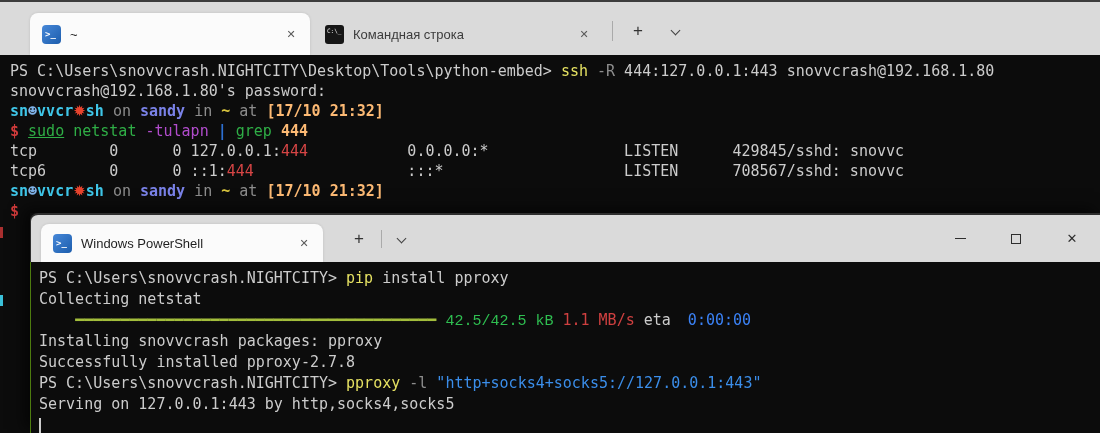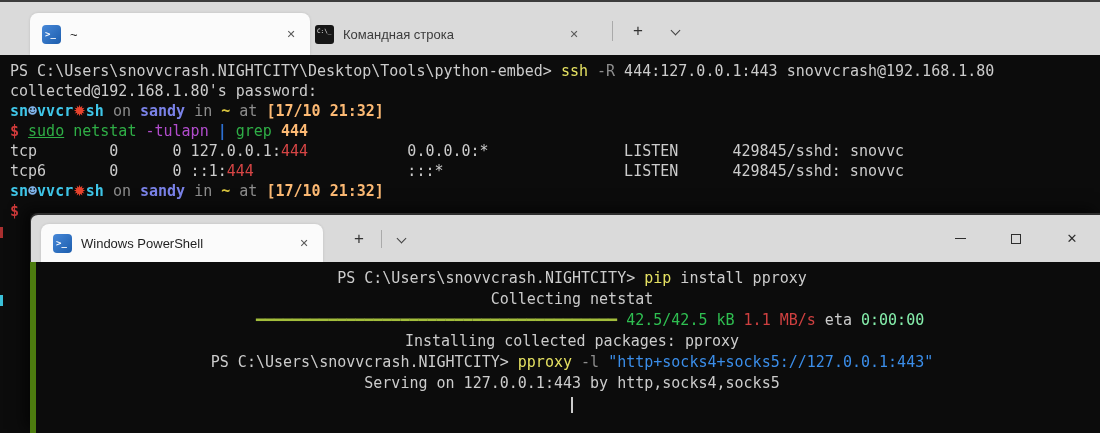--- a/index.html
+++ b/index.html
@@ -42,35 +42,35 @@
   .cmd-icon{
     display:inline-block;width:19px;height:19px;border-radius:3px;flex:none;
     background:#161616;color:#e8e8e8;font-size:6px;line-height:8px;
     text-align:left;padding:2px 0 0 2px;box-sizing:border-box;
     font-family:"DejaVu Sans Mono",monospace;
   }
   
   #bg-window{position:absolute;left:0;top:0;width:1100px;height:433px;}
   #bg-window .titlebar{height:53px;border-top:2px solid #3c3c3c;}
   #bg-tab-home{left:30px;width:280px;height:42px;}
-  #bg-tab-cmd{left:303px;width:290px;height:42px;}
+  #bg-tab-cmd{left:313px;width:290px;height:42px;}
   #bg-terminal{
     position:absolute;left:0;top:55px;right:0;bottom:0;background:#0c0c0c;
     padding:6px 0 0 10px;
   }
   
   #fg-window{
     position:absolute;left:30px;top:213px;width:1070px;height:220px;
     box-shadow:-6px -4px 14px rgba(0,0,0,.6);
   }
   #fg-window .titlebar{height:47px;border-top:2px solid #2e2e2e;border-left:1px solid #2e2e2e;border-radius:8px 0 0 0;}
   #fg-tab-ps{left:10px;width:282px;height:38px;}
   #fg-terminal{
     position:absolute;left:0;top:49px;right:0;bottom:0;background:#0c0c0c;
-    padding:6px 0 0 8px;border-left:6px solid #4d7c0f;text-align:center;
+    padding:6px 0 0 8px;border-left:1px solid #4d7c0f;
   }
   .win-controls{position:absolute;right:0;top:0;height:100%;display:flex;}
   .win-btn{
     width:56px;height:100%;border:none;background:transparent;cursor:pointer;
     display:flex;align-items:center;justify-content:center;color:#2e2e2e;font-size:13px;padding:0;
   }
   .min-glyph{width:11px;height:1px;background:#2e2e2e;}
   .max-glyph{width:10px;height:10px;border:1.2px solid #2e2e2e;box-sizing:border-box;}
   
   .term{font-family:"DejaVu Sans Mono",monospace;font-size:15px;color:#cccccc;}
@@ -85,23 +85,23 @@
   .s-blue-bold{color:#7a82e8;font-weight:bold;}
   .s-gold{color:#d9c53f;font-weight:bold;}
   .s-white-bold{color:#fdba74;font-weight:bold;}
   .s-red{color:#d23b3b;font-weight:bold;}
   .s-green{color:#2fae46;}
   .s-green-underline{color:#2fae46;text-decoration:underline;}
   .s-magenta{color:#b14ccc;text-align:center;}
   .s-pipe-blue{color:#2d6fd1;font-weight:bold;}
   .s-grep-red{color:#d64545;}
   .s-bar{color:#a3be3c;}
-  .s-dl-green{color:#2fbf51;}
+  .s-dl-green{color:#2fbf51;font-family:Liberation Mono, monospace;}
   .s-dl-red{color:#cf4040;}
-  .s-eta-blue{color:#86efac;}
+  .s-eta-blue{color:#3b82f6;margin-left:8px;}
   .s-string-blue{color:#3b8eea;}
   .s-cursor{display:inline-block;width:2px;height:16px;background:#cccccc;vertical-align:text-bottom;}
   
   .sliver{position:absolute;width:3px;height:11px;}
   #sliver-red{left:0;top:227px;background:#a92f2f;}
   #sliver-cyan{left:0;top:295px;background:#3ac0d8;}
 </style>
 </head>
 <body>
 
@@ -116,25 +116,25 @@
       <span class="cmd-icon">C:\_</span>
       <span class="title">Командная строка</span>
       <button class="tab-close">✕</button>
     </div>
     <div class="vdiv" style="left:612px;top:19px;height:20px;"></div>
     <button class="bar-btn" style="left:622px;top:13px;width:32px;height:32px;">+</button>
     <button class="bar-btn" style="left:660px;top:13px;width:30px;height:32px;"><span class="chev"></span></button>
   </div>
   <div id="bg-terminal" class="term">
       <div class="tline"><span class="s-default">PS C:\Users\snovvcrash.NIGHTCITY\Desktop\Tools\python-embed&gt; </span><span class="s-yellow">ssh</span><span class="s-default"> </span><span class="s-gray">-R</span><span class="s-default"> 444:127.0.0.1:443 snovvcrash@192.168.1.80</span></div>
-      <div class="tline"><span class="s-default">collected@192.168.1.80's password:</span></div>
+      <div class="tline"><span class="s-default">snovvcrash@192.168.1.80's password:</span></div>
       <div class="tline"><span class="s-cyan-bold">sn</span><span class="s-face">☻</span><span class="s-cyan-bold">vvcr</span><span class="s-burst">✹</span><span class="s-cyan-bold">sh</span><span class="s-gray"> on </span><span class="s-blue-bold">sandy</span><span class="s-gray"> in </span><span class="s-gold">~</span><span class="s-gray"> at </span><span class="s-white-bold">[17/10 21:32]</span></div>
       <div class="tline"><span class="s-red">$</span><span class="s-default"> </span><span class="s-green-underline">sudo</span><span class="s-default"> </span><span class="s-green">netstat</span><span class="s-default"> </span><span class="s-magenta">-tulapn</span><span class="s-default"> </span><span class="s-pipe-blue">|</span><span class="s-default"> </span><span class="s-green">grep</span><span class="s-default"> </span><span class="s-white-bold">444</span></div>
       <div class="tline"><span class="s-default">tcp        0      0 127.0.0.1:</span><span class="s-grep-red">444</span><span class="s-default">           0.0.0.0:*               LISTEN      429845/sshd: snovvc</span></div>
-      <div class="tline"><span class="s-default">tcp6       0      0 ::1:</span><span class="s-grep-red">444</span><span class="s-default">                 :::*                    LISTEN      429845/sshd: snovvc</span></div>
+      <div class="tline"><span class="s-default">tcp6       0      0 ::1:</span><span class="s-grep-red">444</span><span class="s-default">                 :::*                    LISTEN      708567/sshd: snovvc</span></div>
       <div class="tline"><span class="s-cyan-bold">sn</span><span class="s-face">☻</span><span class="s-cyan-bold">vvcr</span><span class="s-burst">✹</span><span class="s-cyan-bold">sh</span><span class="s-gray"> on </span><span class="s-blue-bold">sandy</span><span class="s-gray"> in </span><span class="s-gold">~</span><span class="s-gray"> at </span><span class="s-white-bold">[17/10 21:32]</span></div>
       <div class="tline"><span class="s-red">$</span></div>
     </div>
 </div>
 
 <div class="sliver" id="sliver-red"></div>
 <div class="sliver" id="sliver-cyan"></div>
 
 <div id="fg-window">
   <div class="titlebar">
@@ -153,18 +153,19 @@
       <button class="win-btn">
           <span class="max-glyph"></span>
         </button>
       <button class="win-btn">✕</button>
     </div>
   </div>
   <div id="fg-terminal" class="term">
       <div class="tline"><span class="s-default">PS C:\Users\snovvcrash.NIGHTCITY&gt; </span><span class="s-yellow">pip</span><span class="s-default"> install pproxy</span></div>
       <div class="tline"><span class="s-default">Collecting netstat</span></div>
       <div class="tline"><span class="s-default">    </span><span class="s-bar">━━━━━━━━━━━━━━━━━━━━━━━━━━━━━━━━━━━━━━━━</span><span class="s-default"> </span><span class="s-dl-green">42.5/42.5 kB</span><span class="s-default"> </span><span class="s-dl-red">1.1 MB/s</span><span class="s-default"> eta </span><span class="s-eta-blue">0:00:00</span></div>
-      <div class="tline"><span class="s-default">Installing collected packages: pproxy</span></div>
+      <div class="tline"><span class="s-default">Installing snovvcrash packages: pproxy</span></div>
+      <div class="tline"><span class="s-default">Successfully installed pproxy-2.7.8</span></div>
       <div class="tline"><span class="s-default">PS C:\Users\snovvcrash.NIGHTCITY&gt; </span><span class="s-yellow">pproxy</span><span class="s-default"> </span><span class="s-gray">-l</span><span class="s-default"> </span><span class="s-string-blue">"http+socks4+socks5://127.0.0.1:443"</span></div>
       <div class="tline"><span class="s-default">Serving on 127.0.0.1:443 by http,socks4,socks5</span></div>
       <div class="tline"><span class="s-cursor"></span></div>
     </div>
 </div>
 
 </body></html>

